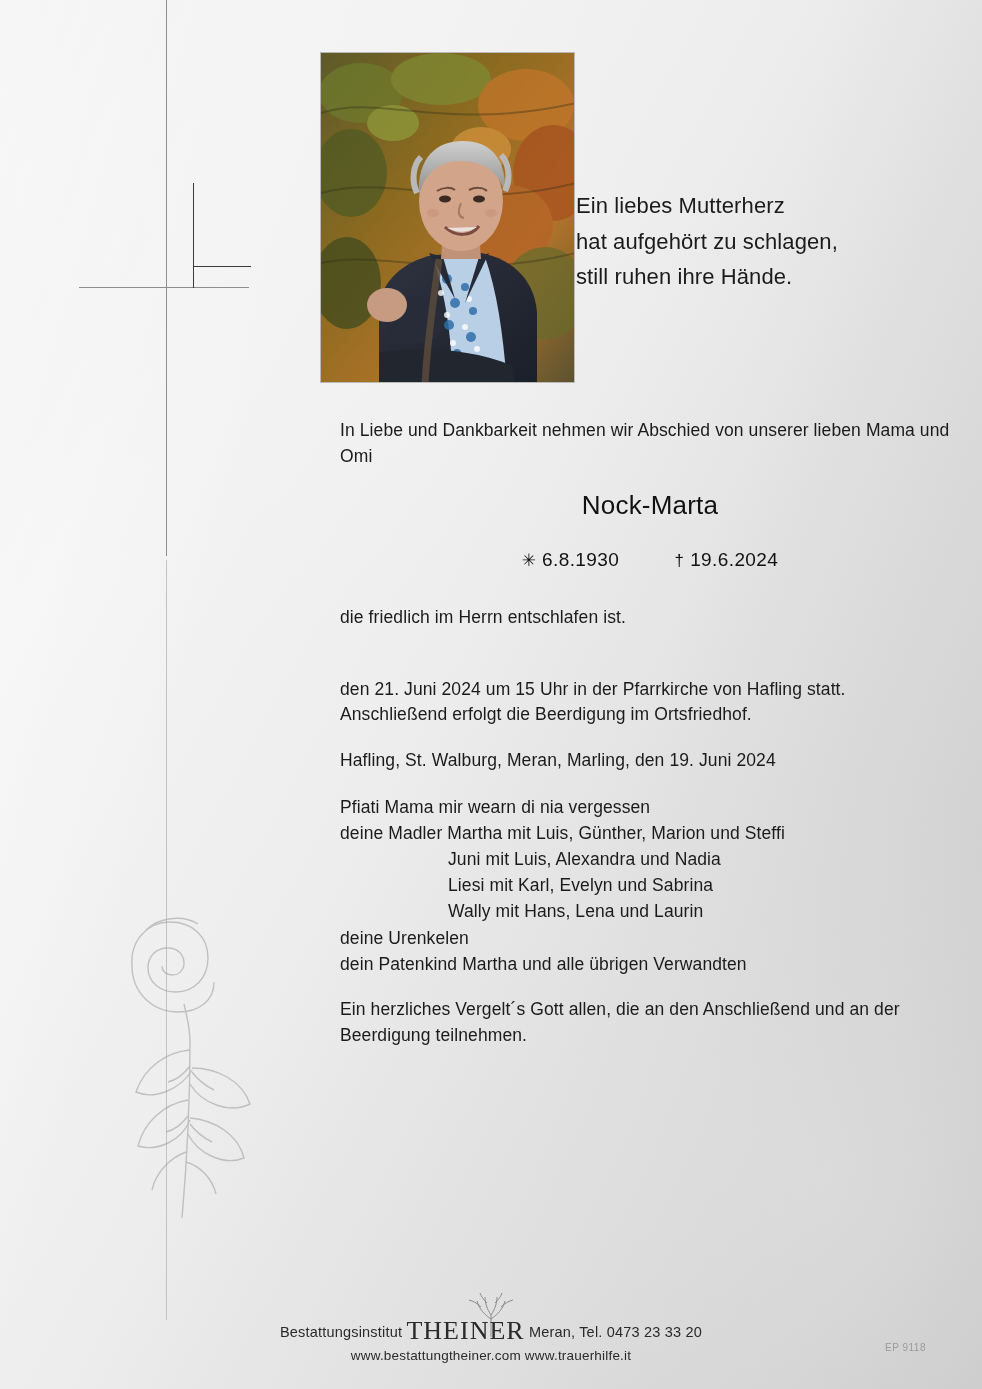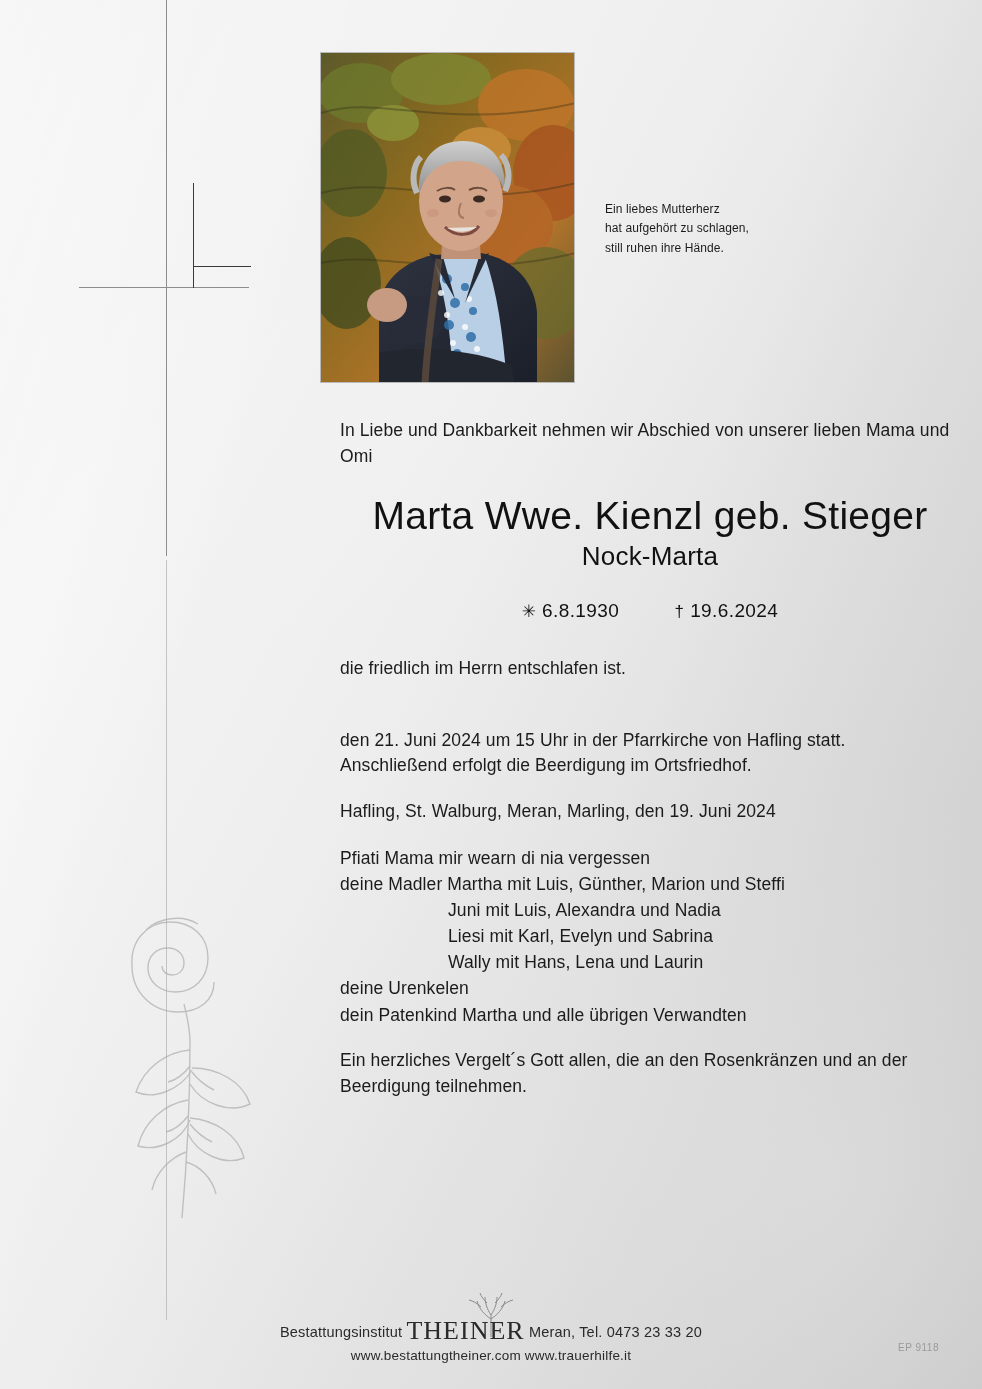--- a/index.html
+++ b/index.html
@@ -72,26 +72,25 @@
     width: 255px; height: 331px;
     border: 1px solid #b9b9b9;
     overflow: hidden;
     background: #4a4a3a;
   }
   #portrait svg { display: block; }
 
   
   #verse {
     position: absolute;
-    left: 605px; top: 188px;
-    font-size: 12px;
+    left: 576px; top: 188px;
+    font-size: 22px;
     line-height: 1.62;
     color: #1b1b1b;
     letter-spacing: 0.1px;
-    margin-top: 12px;
   }
 
   
   #main {
     position: absolute;
     left: 340px; top: 418px;
     width: 620px;
     color: #1b1b1b;
   }
   .para {
@@ -155,21 +154,21 @@
     letter-spacing: 1px;
     vertical-align: -2px;
   }
   #footer-line2 {
     font-size: 13.5px;
     margin-top: 2px;
     letter-spacing: 0.2px;
   }
   #code {
     position: absolute;
-    right: 43px; bottom: 36px;
+    right: 56px; bottom: 36px;
     font-size: 10px;
     color: #9a9a9a;
     letter-spacing: 0.5px;
   }
 </style>
 </head>
 <body>
 
 <div id="card">
 
@@ -294,21 +293,20 @@
   <div id="verse">
     <div>Ein liebes Mutterherz</div>
     <div>hat aufgehört zu schlagen,</div>
     <div>still ruhen ihre Hände.</div>
   </div>
 
   <div id="main">
 
     <p class="para">In Liebe und Dankbarkeit nehmen wir Abschied von unserer lieben Mama und Omi</p>
 
-    <div id="name">Marta Wwe. Kienzl geb. Stieger</div>
     <div id="nickname">Nock-Marta</div>
     <div id="dates">
       <span class="sym">✳</span>
       <span>6.8.1930</span>
       <span class="gap"></span>
       <span class="sym">†</span>
       <span>19.6.2024</span>
     </div>
 
     <p class="para">die friedlich im Herrn entschlafen ist.</p>
@@ -326,21 +324,21 @@
       <span>Pfiati Mama mir wearn di nia vergessen</span><br>
       <span>deine Madler Martha mit Luis, Günther, Marion und Steffi</span><br>
       <span class="indent">Juni mit Luis, Alexandra und Nadia</span>
       <span class="indent">Liesi mit Karl, Evelyn und Sabrina</span>
       <span class="indent">Wally mit Hans, Lena und Laurin</span>
       <span>deine Urenkelen</span><br>
       <span>dein Patenkind Martha und alle übrigen Verwandten</span>
     </p>
 
     <p class="para tight">
-      <span>Ein herzliches Vergelt´s Gott allen, die an den Rosenkränzen und an der</span><br>
+      <span>Ein herzliches Vergelt´s Gott allen, die an den Anschließend und an der</span><br>
       <span>Beerdigung teilnehmen.</span>
     </p>
   </div>
 
   <svg id="footer-tree" viewBox="0 0 64 48" fill="none" stroke="#6f6f6f" stroke-width="1">
     <path d="M32 48 L32 26"></path>
     <path d="M32 30 C26 26 20 20 18 12"></path>
     <path d="M32 30 C38 26 44 20 46 12"></path>
     <path d="M32 26 C28 20 26 14 26 8"></path>
     <path d="M32 26 C36 20 38 14 38 8"></path>

